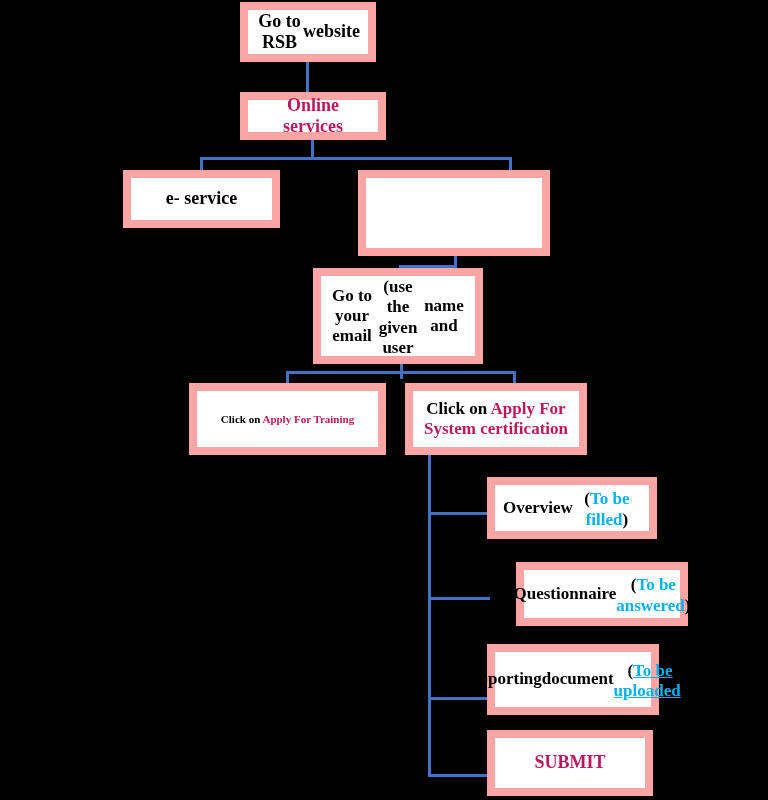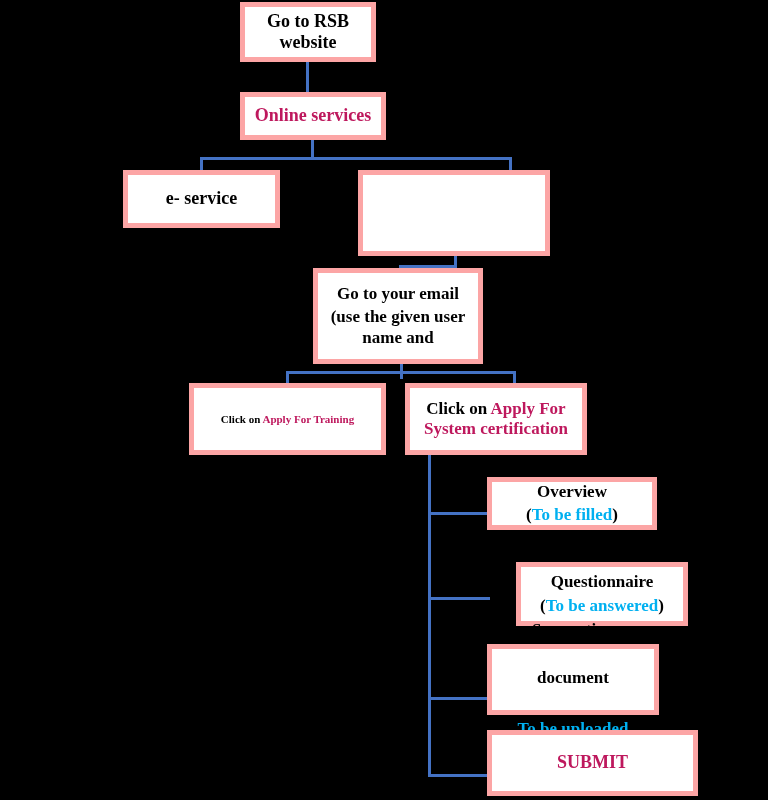--- a/index.html
+++ b/index.html
@@ -11,24 +11,24 @@
     position: relative;
     width: 768px;
     height: 800px;
     background: #000000;
     overflow: hidden;
     font-family: "Liberation Serif", "DejaVu Serif", serif;
   }
   .node {
     position: absolute;
     background: #ffffff;
-    border: 5px solid #fca5a5;
+    border: 8px solid #fca5a5;
     box-sizing: border-box;
     display: flex;
-    flex-direction: column;
+    flex-direction: row;
     align-items: center;
     justify-content: center;
     text-align: center;
     font-weight: bold;
     color: #000000;
     line-height: 1.18;
     padding: 2px 8px;
   }
   .node .line { display: block; width: 100%; }
   .grn { color: #be185d; }
@@ -45,24 +45,24 @@
   .hline { height: 3px; }
 
   
   #node-rsb          { left: 240px; top: 2px;   width: 136px; height: 60px;  font-size: 18px; }
   #node-online       { left: 240px; top: 92px;  width: 146px; height: 48px;  font-size: 18px; }
   #node-eservice     { left: 123px; top: 170px; width: 157px; height: 58px;  font-size: 18px; }
   #node-create       { left: 358px; top: 170px; width: 192px; height: 86px;  font-size: 17px; }
   #node-email        { left: 313px; top: 268px; width: 170px; height: 96px;  font-size: 17px; }
   #node-training     { left: 189px; top: 383px; width: 197px; height: 72px;  font-size: 11px; }
   #node-syscert      { left: 405px; top: 383px; width: 182px; height: 72px;  font-size: 17px; }
-  #node-overview     { left: 487px; top: 477px; width: 170px; height: 53px;  font-size: 17px; }
+  #node-overview     { left: 487px; top: 477px; width: 170px; height: 62px;  font-size: 17px; }
   #node-questionnaire{ left: 487px; top: 562px; width: 172px; height: 64px;  font-size: 17px; margin-left: 29px; }
-  #node-supporting   { left: 487px; top: 644px; width: 172px; height: 71px;  font-size: 17px; gap: 28px; }
-  #node-submit       { left: 487px; top: 730px; width: 211px; height: 66px;  font-size: 18px; }
+  #node-supporting   { left: 487px; top: 644px; width: 172px; height: 71px;  font-size: 17px; }
+  #node-submit       { left: 487px; top: 730px; width: 166px; height: 66px;  font-size: 18px; }
 
   .node .sub { margin-top: 3px; }
 </style>
 </head>
 <body>
 
 <div id="canvas">
 
   <div class="conn vline" style="left:306px; top:62px; height:30px;"></div>
 

